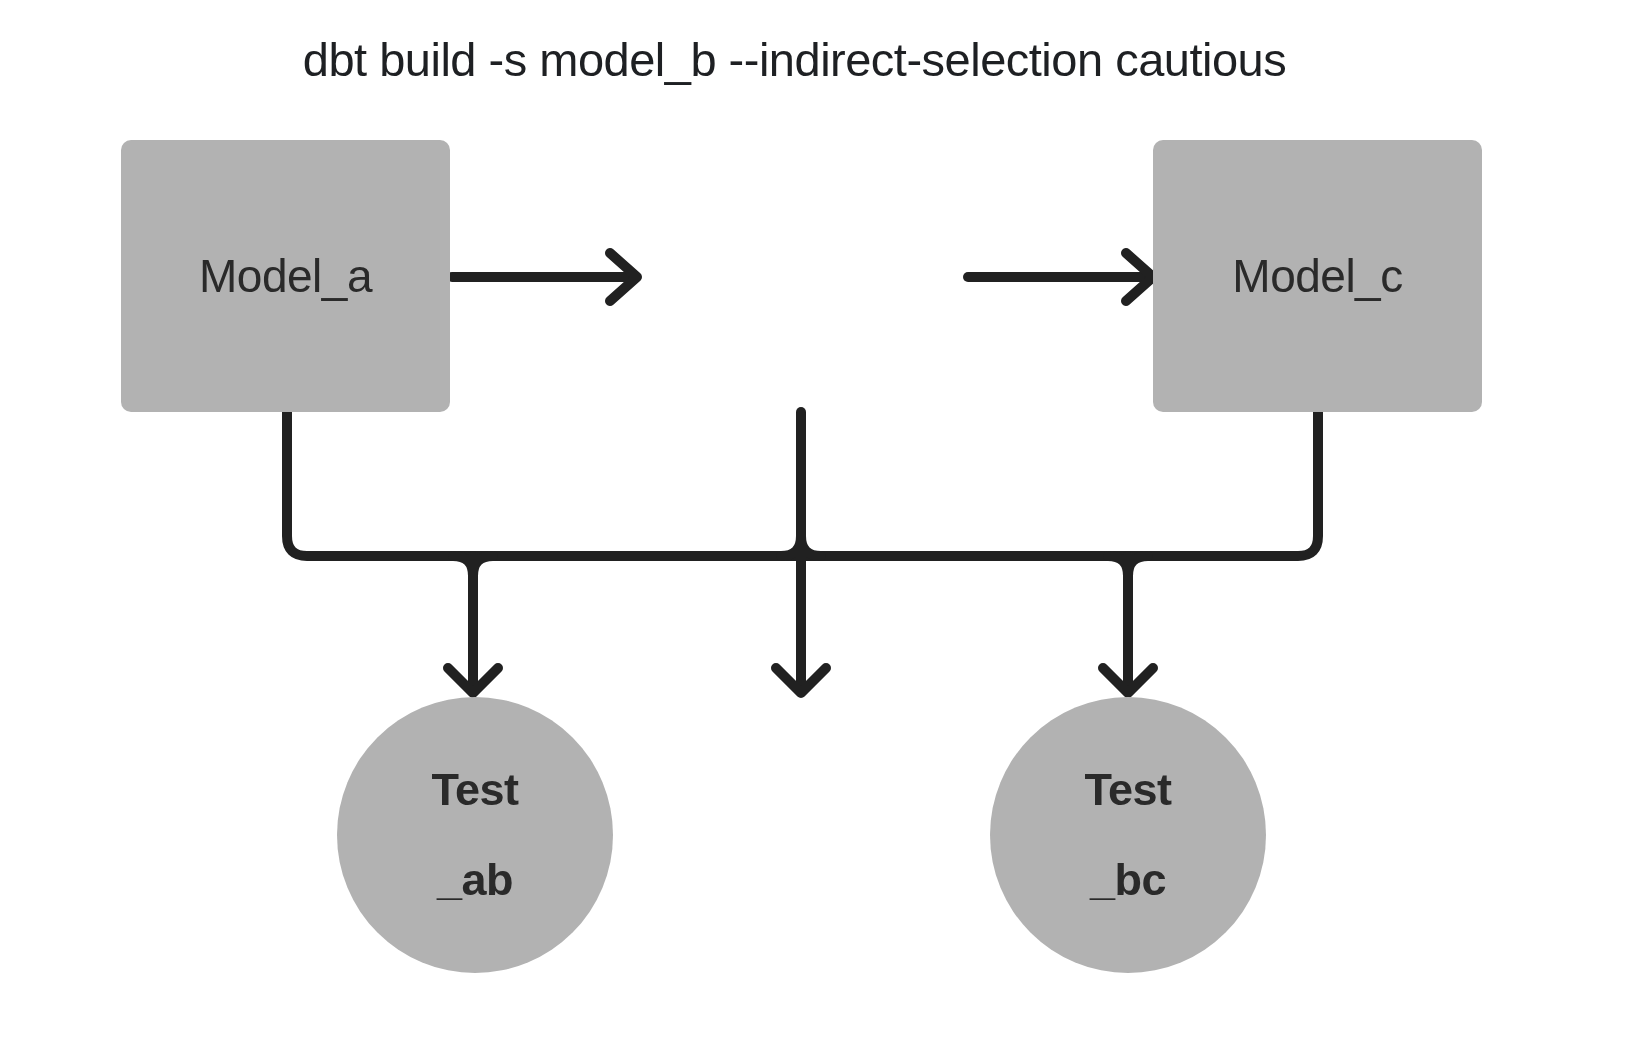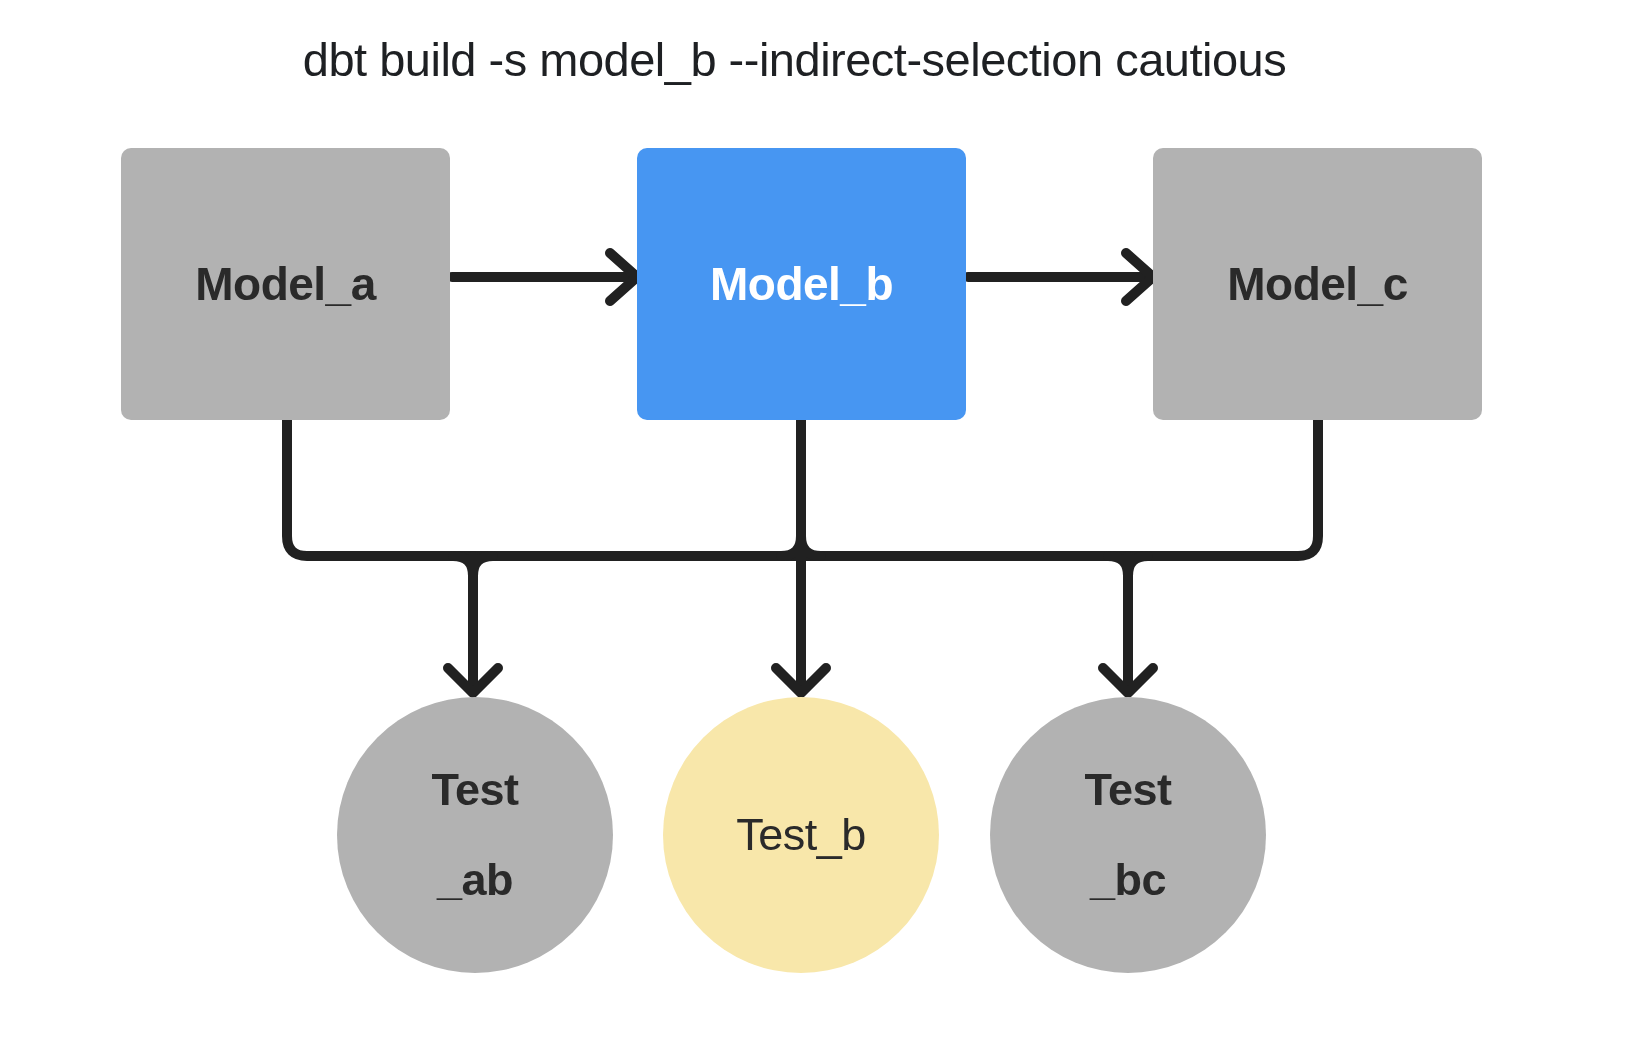--- a/index.html
+++ b/index.html
@@ -23,29 +23,29 @@
     text-align: center;
     font-size: 47px;
     font-weight: 500;
     letter-spacing: -0.5px;
     color: var(--title-color, #1e2023);
     white-space: nowrap;
     margin-left: 32px;
   }
   .node-box {
     position: absolute;
-    top: 148px;
+    top: 140px;
     width: 329px;
     height: 272px;
     border-radius: 10px;
     display: flex;
     align-items: center;
     justify-content: center;
     font-size: 46px;
-    font-weight: 700;
+    font-weight: 400;
     letter-spacing: -0.5px;
   }
   .node-box.gray {
     background: var(--node-gray, #b2b2b2);
     color: var(--text-dark, #2a2a2a);
   }
   .node-box.blue {
     background: var(--node-blue, #4796f2);
     color: var(--text-light, #ffffff);
   }
@@ -130,32 +130,26 @@
     <g>
       <path class="connector" d="M1108 556 Q1128 556 1128 576 M1148 556 Q1128 556 1128 576"></path>
       <path class="connector" d="M1128 556 L1128 686"></path>
       <path class="connector" d="M1103 668 L1128 693 L1153 668"></path>
     </g>
   </svg>
 
   <div id="model-a" class="node-box gray">
     <span>Model_a</span>
   </div>
-  <div id="model-b" class="node-box blue">
-    <span>Model_b</span>
-  </div>
   <div id="model-c" class="node-box gray">
     <span>Model_c</span>
   </div>
 
   <div id="test-ab" class="test-circle gray">
     <span>Test</span>
     <span>_ab</span>
-  </div>
-  <div id="test-b" class="test-circle yellow">
-    <span>Test_b</span>
   </div>
   <div id="test-bc" class="test-circle gray">
     <span>Test</span>
     <span>_bc</span>
   </div>
 
 </div>
 
 </body></html>

